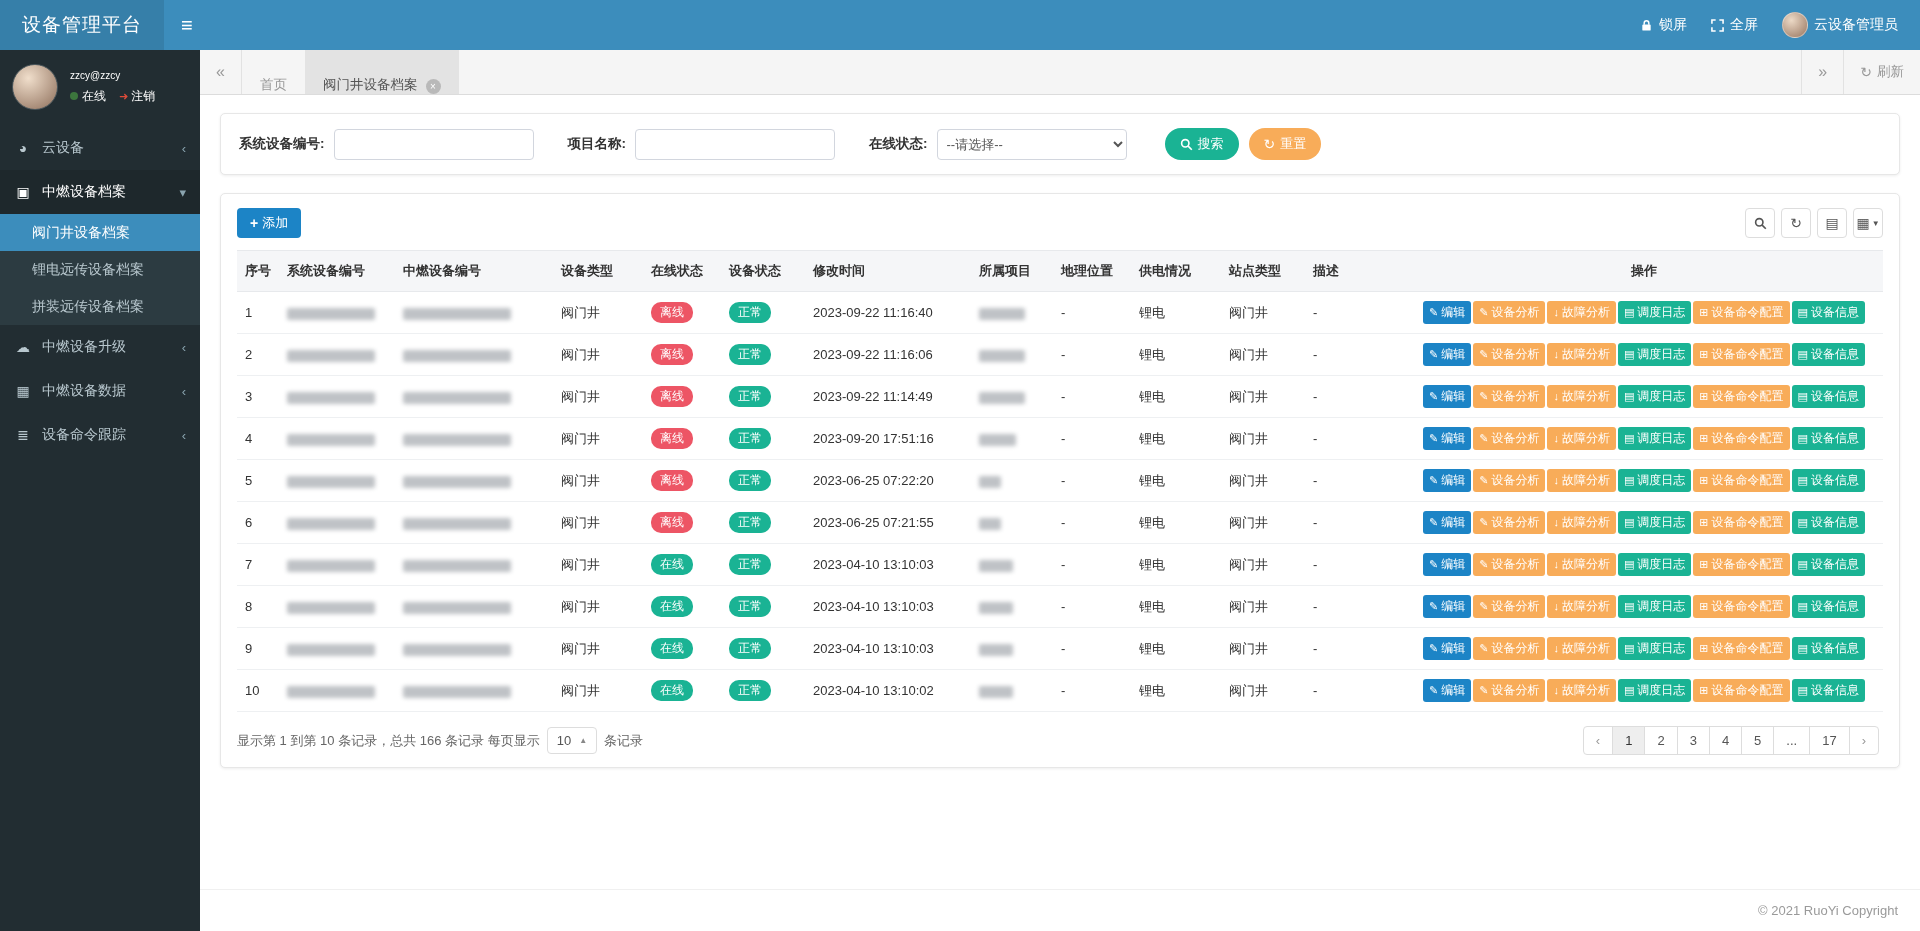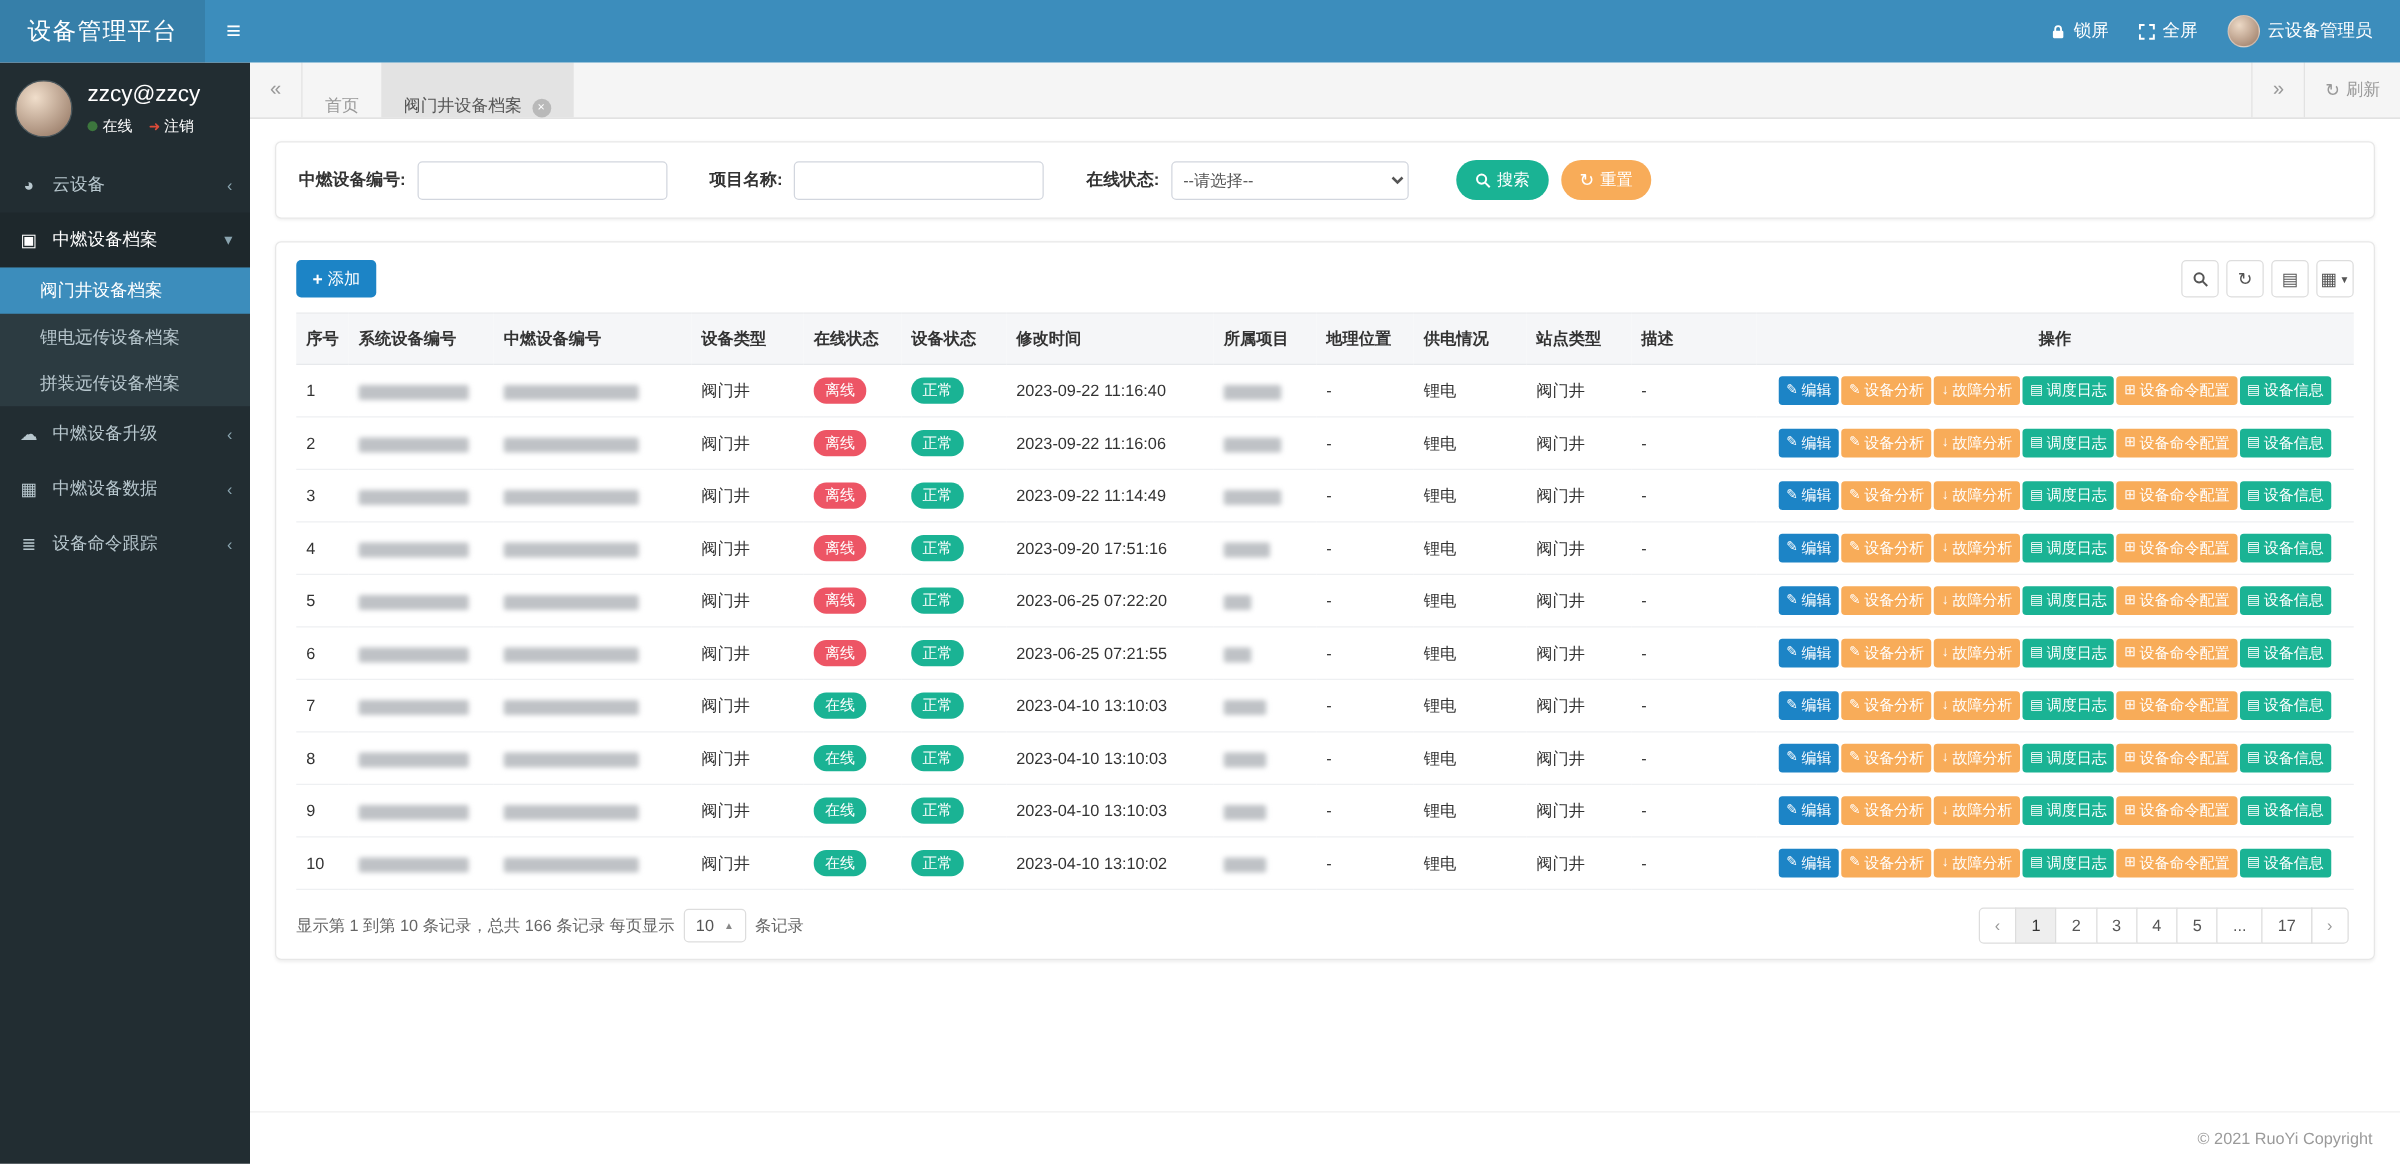--- a/index.html
+++ b/index.html
@@ -14,21 +14,21 @@
   .navbar-main{flex:1;background:#3c8dbc;display:flex;align-items:center;}
   .hamburger{color:#fff;font-size:20px;padding:0 17px;height:50px;display:flex;align-items:center;cursor:pointer;}
   .nav-right{margin-left:auto;display:flex;align-items:center;height:44px;padding-right:10px;}
   .nav-item{color:#fff;font-size:14px;height:50px;display:flex;align-items:center;gap:6px;padding:0 12px;cursor:pointer;}
   .avatar-sm{width:26px;height:26px;border-radius:50%;background:radial-gradient(circle at 35% 30%,#ecd9c6,#97755f);display:inline-block;border:1px solid rgba(255,255,255,.4);}
 
   
   .sidebar{position:absolute;top:50px;left:0;width:200px;height:881px;background:#222d32;}
   .user-panel{display:flex;gap:12px;padding:14px 12px 12px;align-items:center;}
   .user-avatar{width:46px;height:46px;border-radius:50%;background:radial-gradient(circle at 35% 30%,#f0decb,#8d6e5a);flex:none;border:1px solid #4b575c;}
-  .user-name{color:#fff;font-size:18px;margin-bottom:7px;}
+  .user-name{color:#fff;font-size:10px;margin-bottom:7px;}
   .user-status{font-size:12px;color:#fff;display:flex;align-items:center;gap:4px;}
   .dot{width:8px;height:8px;border-radius:50%;background:#3c763d;display:inline-block;}
   .logout{display:inline-flex;align-items:center;gap:3px;margin-left:9px;color:#fff;cursor:pointer;}
   .logout-ic{color:#dd4b39;font-weight:bold;font-size:11px;}
 
   .menu{margin-top:4px;}
   .menu-item{height:44px;display:flex;align-items:center;gap:10px;padding:0 14px;color:#b8c7ce;font-size:14px;cursor:pointer;}
   .menu-item.open{background:#1e282c;color:#fff;}
   .mi-icon{width:18px;text-align:center;font-size:14px;}
   .mi-chev{margin-left:auto;font-size:13px;color:#8aa4af;}
@@ -192,21 +192,21 @@
     <div class="tab-refresh">
       <span class="ric">↻</span>
       <span>刷新</span>
     </div>
   </div>
 
   <div class="page">
 
     <div class="card search-card">
       <div class="fgroup">
-        <label>中燃设备编号:</label>
+        <label>系统设备编号:</label>
         <input class="finput" type="text" style="">
       </div>
       <div class="fgroup">
         <label>项目名称:</label>
         <input class="finput" type="text" style="">
       </div>
       <div class="fgroup">
         <label>在线状态:</label>
         <select class="fselect">
           <option>--请选择--</option>

